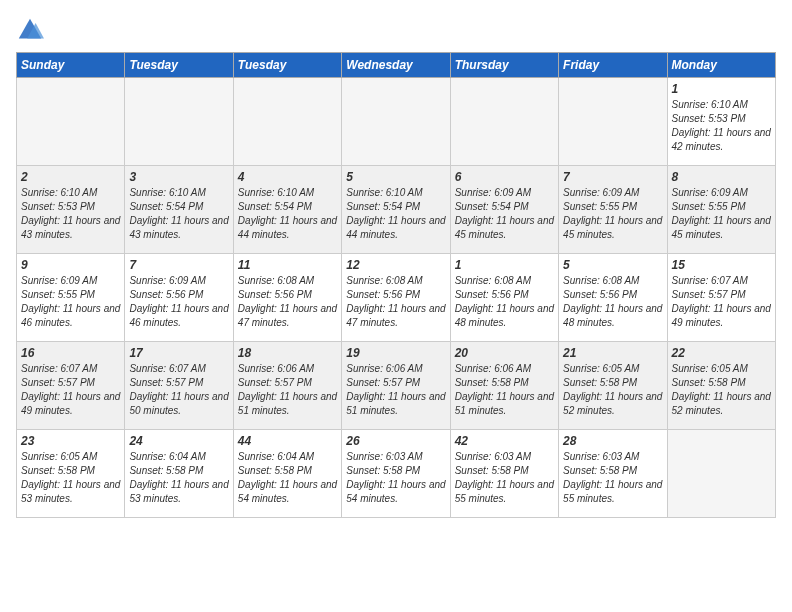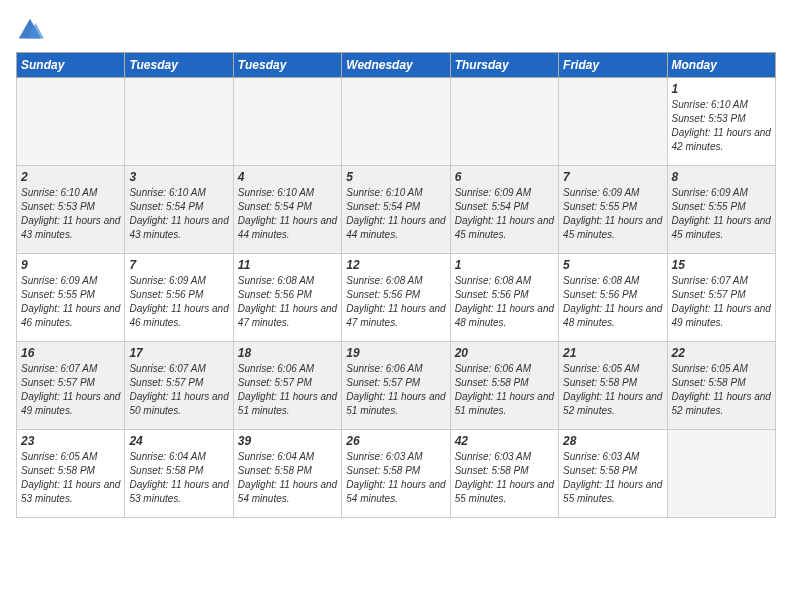--- a/index.html
+++ b/index.html
@@ -296,21 +296,21 @@
 and 53 minutes.</div>
         </td>
         <td>
           <span class="day-number">24</span>
           <div class="day-detail">Sunrise: 6:04 AM
 Sunset: 5:58 PM
 Daylight: 11 hours
 and 53 minutes.</div>
         </td>
         <td>
-          <span class="day-number">39</span>
+          <span class="day-number">44</span>
           <div class="day-detail">Sunrise: 6:04 AM
 Sunset: 5:58 PM
 Daylight: 11 hours
 and 54 minutes.</div>
         </td>
         <td>
           <span class="day-number">26</span>
           <div class="day-detail">Sunrise: 6:03 AM
 Sunset: 5:58 PM
 Daylight: 11 hours

